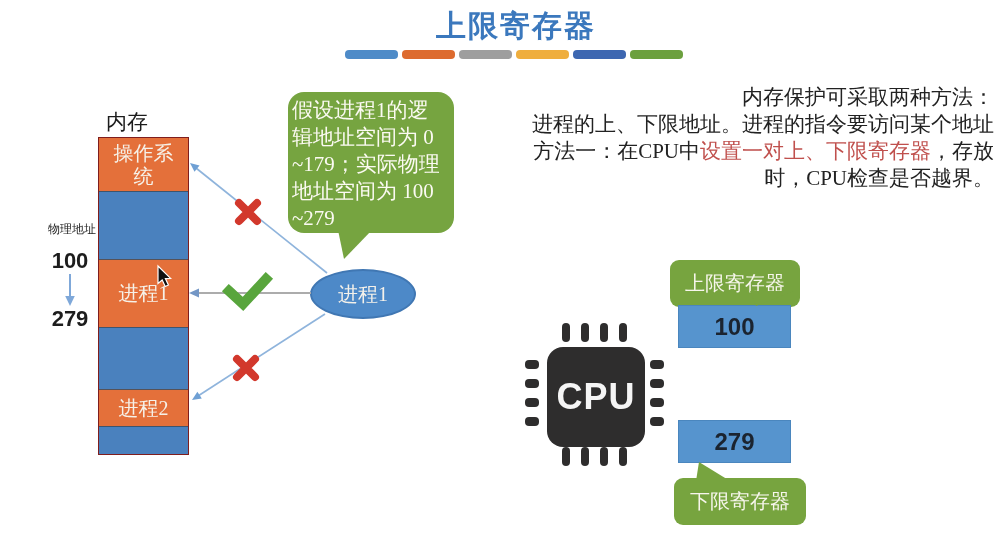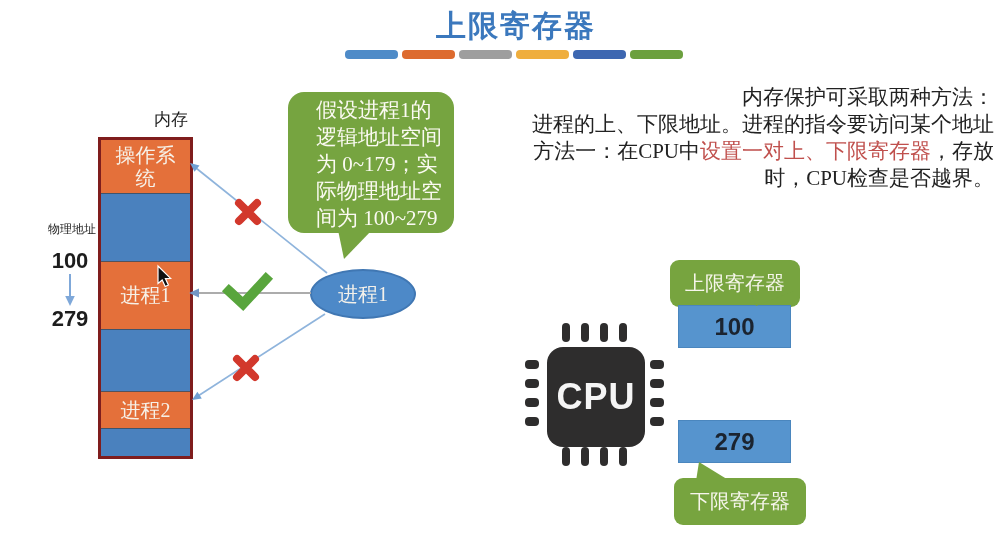--- a/index.html
+++ b/index.html
@@ -9,40 +9,40 @@
   }
   .abs{position:absolute;}
   
   .slide-title{left:35px;top:6px;width:962px;text-align:center;
     font-size:30px;font-weight:700;color:#3B78BD;letter-spacing:2px;}
   .bars{left:345px;top:50px;display:flex;gap:4px;}
   .bar{width:53px;height:9px;border-radius:4px;}
   .bar1{background:#4E8BC8}.bar2{background:#DD6B2F}.bar3{background:#9E9E9E}
   .bar4{background:#EFAE3E}.bar5{background:#3D67B1}.bar6{background:#6CA03E}
   
-  .mem-title{left:98px;top:108px;width:90px;text-align:right;font-size:17px;}
-  .mem-col{left:98px;top:137px;width:89px;border:3px solid #7f1d1d;}
+  .mem-title{left:106px;top:108px;width:90px;text-align:left;font-size:21px;}
+  .mem-col{left:98px;top:137px;width:89px;border:1px solid #7f1d1d;}
   .mem-block{position:relative;width:100%;box-sizing:border-box;
     display:flex;align-items:center;justify-content:center;text-align:center;
     color:#f6f1e8;font-size:20px;line-height:1.15;border-top:1px solid rgba(60,76,95,.85);}
   .mem-block:first-child{border-top:none;}
   .blk-os{background:#E4703A;height:53px;padding:0 5px;}
   .blk-free1{background:#4A81BE;height:68px;}
   .blk-p1{background:#E4703A;height:68px;}
   .blk-free2{background:#4A81BE;height:62px;}
   .blk-p2{background:#E4703A;height:37px;}
   .blk-free3{background:#4A81BE;height:28px;}
   .phys-label{left:8px;top:221px;width:88px;text-align:right;font-size:12px;}
   .addr{width:48px;text-align:center;font-family:"Liberation Sans","DejaVu Sans",sans-serif;
     font-size:22px;font-weight:600;color:#1d1d1d;}
   .addr-top{left:46px;top:248px;}
   .addr-bottom{left:46px;top:306px;}
   
   .callout{left:288px;top:92px;width:166px;height:141px;background:#76A440;border-radius:16px;
-    box-sizing:border-box;padding:5px 10px 0 28px;color:#fbfaf2;font-size:21px;line-height:27px;
+    box-sizing:border-box;padding:5px 10px 0 4px;color:#fbfaf2;font-size:21px;line-height:27px;
     word-break:break-all;}
   
   .p1-ellipse{left:310px;top:269px;width:106px;height:50px;border-radius:50%;
     background:#4D89C8;border:2px solid #4077B3;box-sizing:border-box;
     display:flex;align-items:center;justify-content:center;color:#f4f1ea;font-size:20px;}
   
   .method{left:522px;top:84px;width:472px;font-size:21px;line-height:27px;color:#222;text-align:right;}
   .method .hl{color:#C0504D;}
   
   .cpu{left:523px;top:320px;width:143px;height:146px;}

